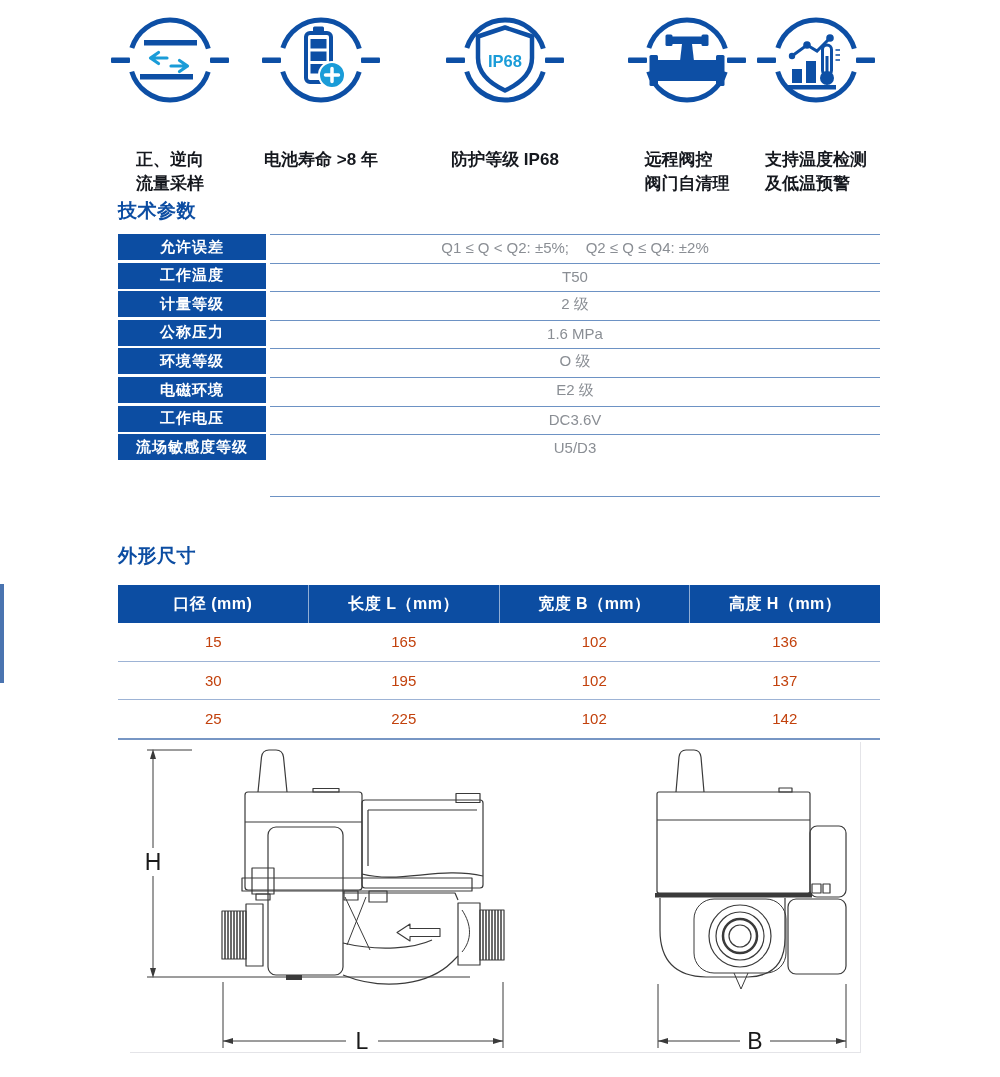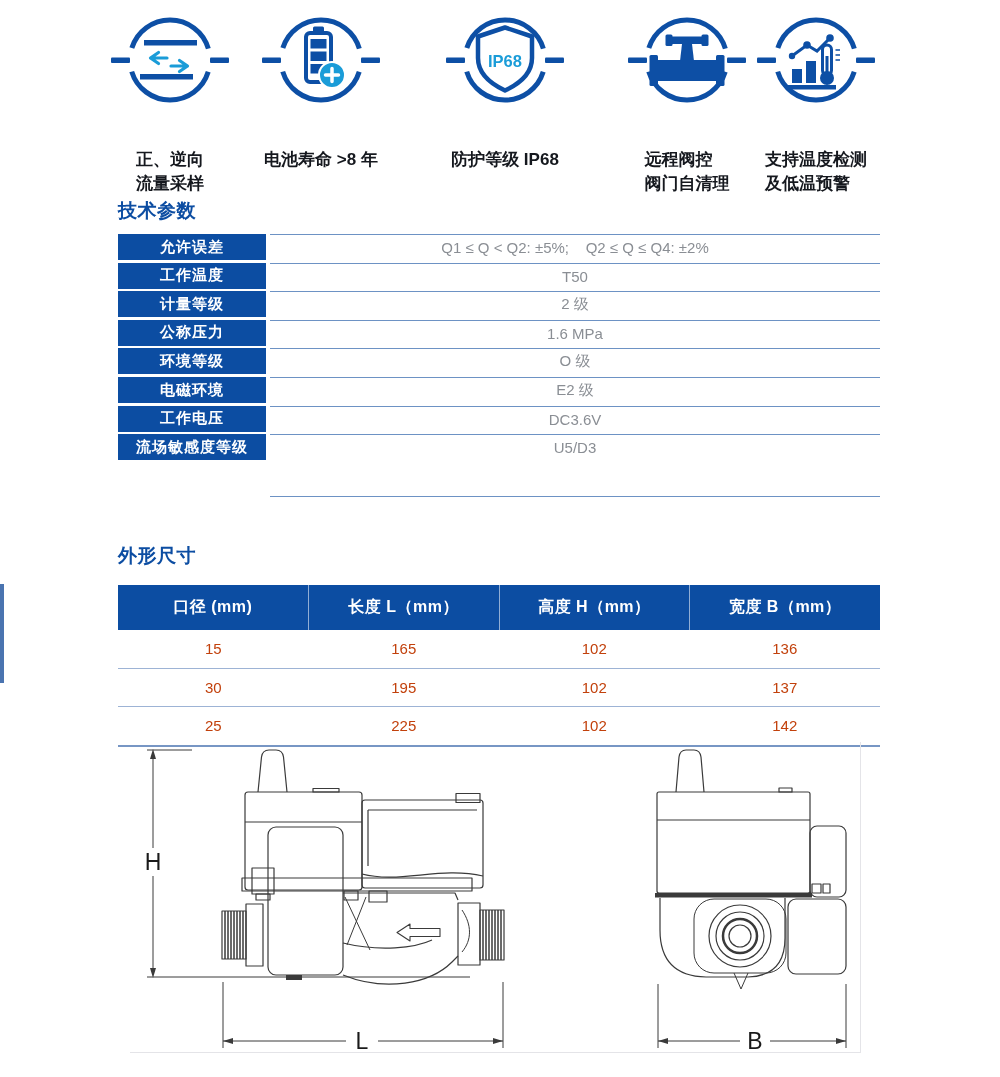--- a/index.html
+++ b/index.html
@@ -14,21 +14,21 @@
   
   .tech-table{position:absolute;left:118px;top:234px;width:762px;}
   .trow{display:flex;height:26.1px;margin-bottom:2.5px;}
   .tlabel{width:148px;background:#0c4da2;color:#fff;font-size:15px;font-weight:700;
     display:flex;align-items:center;justify-content:center;letter-spacing:1px;}
   .tvalue{flex:1;margin-left:4px;border-top:1.5px solid #6d92c4;display:flex;align-items:center;
     justify-content:center;color:#8a8e94;font-size:15px;white-space:pre-wrap;}
   .tech-bottom{position:absolute;left:270px;top:495.5px;width:610px;border-top:1.5px solid #6d92c4;}
   
   .dim-table{position:absolute;left:118px;top:585px;width:762px;}
-  .dhead{display:flex;height:45px;background:#0c4da2;}
+  .dhead{display:flex;height:38px;background:#0c4da2;}
   .dhead .dcell{flex:1;display:flex;align-items:center;justify-content:center;color:#fff;font-size:16px;font-weight:700;letter-spacing:.5px;}
   .dhead .dcell + .dcell{border-left:1px solid rgba(255,255,255,.55);}
   .drow{display:flex;height:37.5px;border-bottom:1px solid #9db3d5;}
   .drow.last{border-bottom:2px solid #7796c4;}
   .drow .dcell{flex:1;display:flex;align-items:center;justify-content:center;color:#c2410c;font-size:15px;}
   .side-strip{position:absolute;left:0;top:584px;width:4px;height:99px;background:#4a74b0;}
   .draw-frame{position:absolute;left:130px;top:742px;width:730px;height:310px;
     border-right:1px solid #e4e4e8;border-bottom:1px solid #e4e4e8;}
   svg.drawings{position:absolute;left:120px;top:740px;}
   svg text{font-family:"Liberation Sans",sans-serif;}
@@ -166,22 +166,22 @@
 <div class="tech-bottom"></div>
 
 <div class="side-strip"></div>
 
 <div class="sec-title" style="top:543px;">外形尺寸</div>
 
 <div class="dim-table">
   <div class="dhead">
     <div class="dcell">口径 (mm)</div>
     <div class="dcell">长度 L（mm）</div>
+    <div class="dcell">宽度 B（mm）</div>
     <div class="dcell">高度 H（mm）</div>
-    <div class="dcell">宽度 B（mm）</div>
   </div>
   <div class="drow">
     <div class="dcell">15</div>
     <div class="dcell">165</div>
     <div class="dcell">102</div>
     <div class="dcell">136</div>
   </div>
   <div class="drow">
     <div class="dcell">30</div>
     <div class="dcell">195</div>

